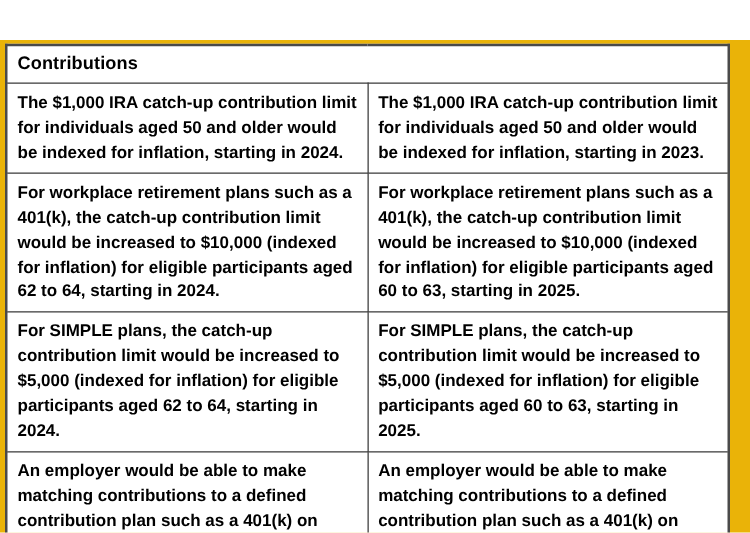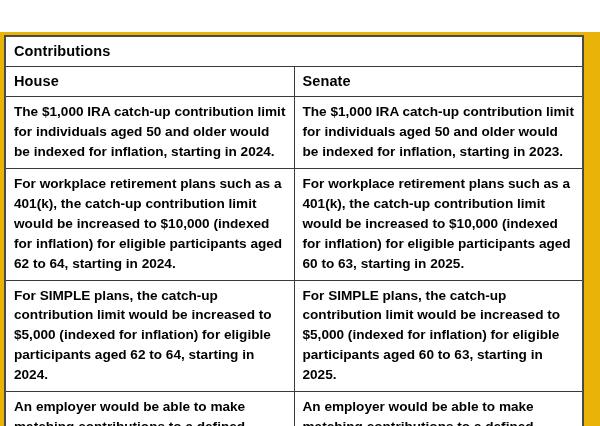--- a/index.html
+++ b/index.html
@@ -68,24 +68,20 @@
 </head>
 <body>
 
 <div class="page">
   <table class="comparison-table">
     <tbody>
       <tr>
         <td class="title-cell" colspan="2">Contributions</td>
       </tr>
       <tr>
-        <th class="col-header col-house">House</th>
-        <th class="col-header col-senate">Senate</th>
-      </tr>
-      <tr>
         <td class="body-cell col-house">The $1,000 IRA catch-up contribution limit for individuals aged 50 and older would be indexed for inflation, starting in 2024.</td>
         <td class="body-cell col-senate">The $1,000 IRA catch-up contribution limit for individuals aged 50 and older would be indexed for inflation, starting in 2023.</td>
       </tr>
       <tr>
         <td class="body-cell col-house">For workplace retirement plans such as a 401(k), the catch-up contribution limit would be increased to $10,000 (indexed for inflation) for eligible participants aged 62 to 64, starting in 2024.</td>
         <td class="body-cell col-senate">For workplace retirement plans such as a 401(k), the catch-up contribution limit would be increased to $10,000 (indexed for inflation) for eligible participants aged 60 to 63, starting in 2025.</td>
       </tr>
       <tr>
         <td class="body-cell col-house">For SIMPLE plans, the catch-up contribution limit would be increased to $5,000 (indexed for inflation) for eligible participants aged 62 to 64, starting in 2024.</td>
         <td class="body-cell col-senate">For SIMPLE plans, the catch-up contribution limit would be increased to $5,000 (indexed for inflation) for eligible participants aged 60 to 63, starting in 2025.</td>

